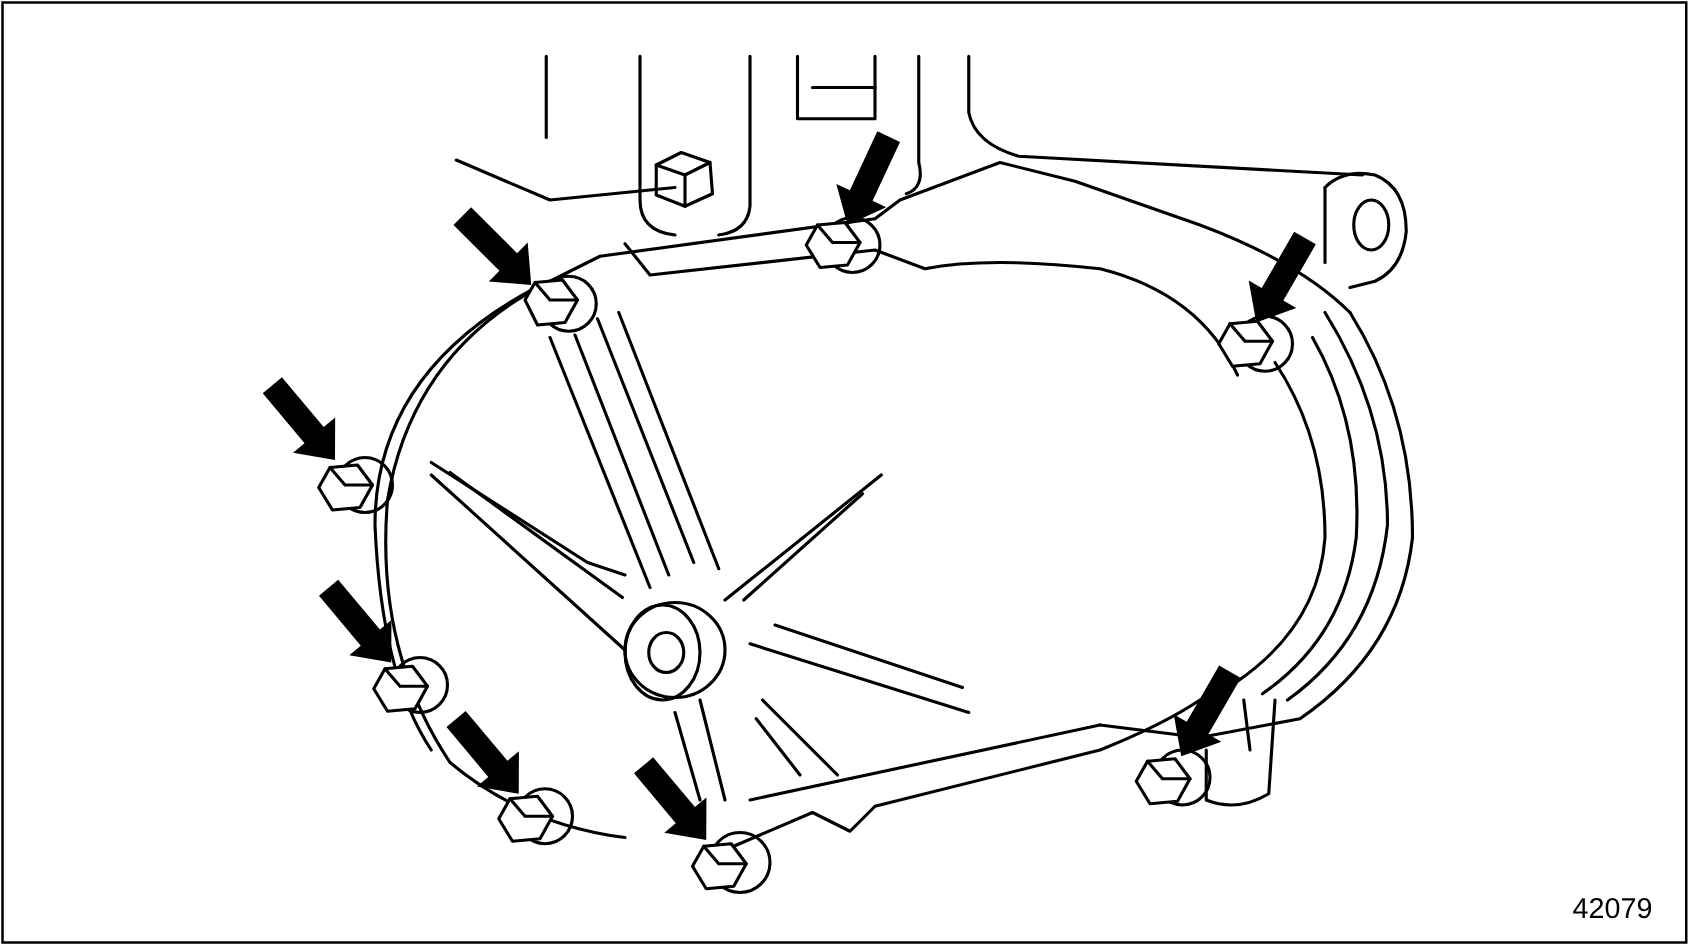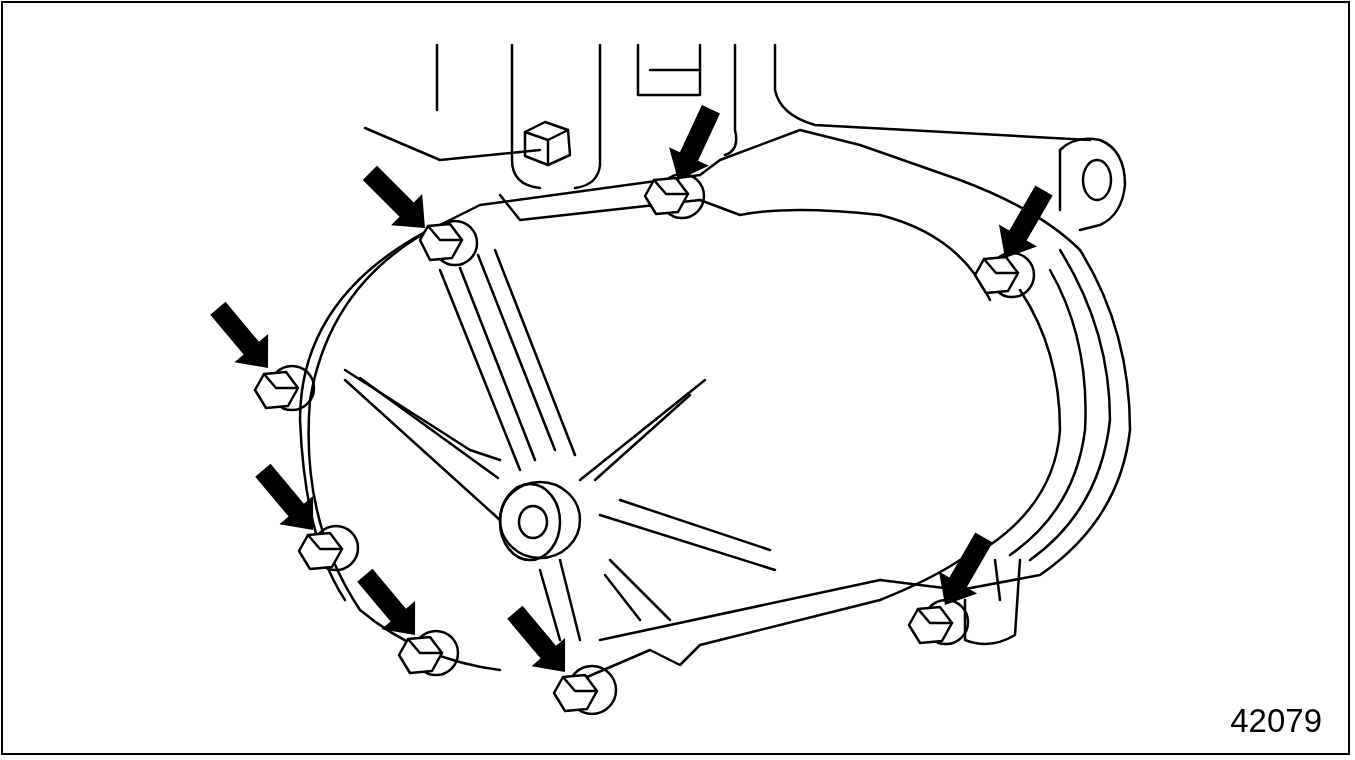--- a/index.html
+++ b/index.html
@@ -1,19 +1,19 @@
 <!DOCTYPE html>
 <html><head>
 <meta charset="utf-8">
 <style>
   html, body { margin:0; padding:0; background:#ffffff; }
   body { width:1355px; height:760px; position:relative; overflow:hidden; font-family:"Liberation Sans", sans-serif; }
   .frame { position:absolute; left:1px; top:1px; width:1349px; height:754px; border:2px solid #000; box-sizing:border-box; }
   svg { position:absolute; left:0; top:0; }
-  .fig-number { position:absolute; right:33px; bottom:20px; font-size:33px; color:#000; }
+  .fig-number { position:absolute; right:33px; bottom:20px; font-size:23px; color:#000; }
 </style>
 </head>
 <body>
 
 <div class="frame"></div>
 
 <svg width="1355" height="760" viewBox="0 0 1355 760" fill="none" stroke="#000" stroke-width="2.5" stroke-linejoin="round" stroke-linecap="round">
 
   <g>
     <path d="M437 45 L437 110"></path>

